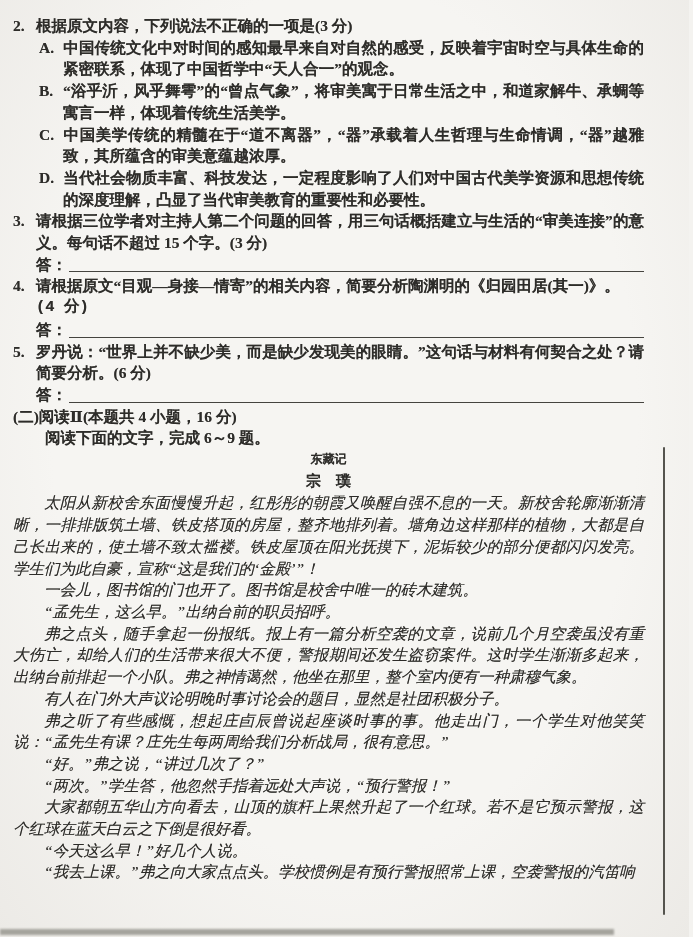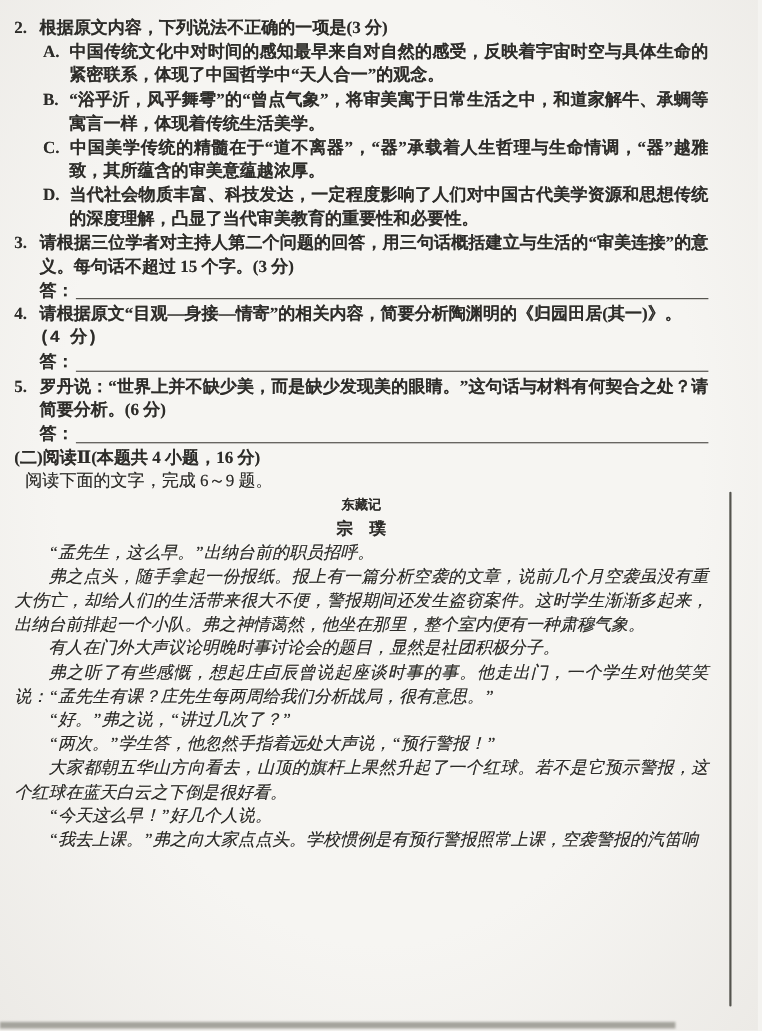--- a/index.html
+++ b/index.html
@@ -18,21 +18,21 @@
   }
   .qhead { font-weight:700; padding-left:23px; text-indent:-23px; text-align:justify; }
   .qnum { display:inline-block; width:23px; text-indent:0; }
   .opt { font-weight:700; margin-left:26px; padding-left:24px; text-indent:-24px; text-align:justify; }
   .optlabel { display:inline-block; width:24px; text-indent:0; }
   .score-line { font-weight:700; margin-left:23px;font-family:Liberation Mono, monospace; }
   .answer-row { margin-left:23px; display:flex; align-items:flex-end; }
   .anslabel { font-weight:700; white-space:nowrap; }
   .ansline { flex:1; border-bottom:1.7px solid #45443f; margin-bottom:3px; margin-left:2px; }
   .sec-head { font-weight:700; }
-  .sec-instr { font-weight:400; margin-left:10px; }
+  .sec-instr { font-weight:700; margin-left:32px; }
   .p-title { text-align:center; font-weight:700; font-size:12px; }
   .p-author { text-align:center; font-weight:700; font-size:15px; }
   .passage p {
     margin:0; text-indent:2em; text-align:justify;
     font-style:italic; font-weight:400;
   }
   .u { text-decoration:underline; text-underline-offset:3px; text-decoration-thickness:1.2px; }
   .scan-line { position:absolute; left:663px; top:447px; width:2px; height:468px; background:#55544e; border-radius:1px; }
   .scan-bar { position:absolute; left:0; top:929px; width:614px; height:6px; background:#a5a49d; filter:blur(1px); }
 </style>
@@ -74,20 +74,22 @@
       </div>
   </div>
 
   <div class="sec-head">(二)阅读Ⅱ(本题共 4 小题，16 分)</div>
   <div class="sec-instr">阅读下面的文字，完成 6～9 题。</div>
 
   <div class="p-title">东藏记</div>
   <div class="p-author">宗　璞</div>
 
   <div class="passage">
+    <p>太阳从新校舍东面慢慢升起，红彤彤的朝霞又唤醒自强不息的一天。新校舍轮廓渐渐清晰，一排排版筑土墙、铁皮搭顶的房屋，整齐地排列着。墙角边这样那样的植物，大都是自己长出来的，使土墙不致太褴褛。铁皮屋顶在阳光抚摸下，泥垢较少的部分便都闪闪发亮。学生们为此自豪，宣称“这是我们的‘金殿’”！</p>
+    <p>一会儿，图书馆的门也开了。图书馆是校舍中唯一的砖木建筑。</p>
     <p>“孟先生，这么早。”出纳台前的职员招呼。</p>
     <p>弗之点头，随手拿起一份报纸。报上有一篇分析空袭的文章，说前几个月空袭虽没有重大伤亡，却给人们的生活带来很大不便，警报期间还发生盗窃案件。这时学生渐渐多起来，出纳台前排起一个小队。弗之神情蔼然，他坐在那里，整个室内便有一种肃穆气象。</p>
     <p>有人在门外大声议论明晚时事讨论会的题目，显然是社团积极分子。</p>
     <p>弗之听了有些感慨，想起庄卣辰曾说起座谈时事的事。他走出门，一个学生对他笑笑说：“孟先生有课？庄先生每两周给我们分析战局，很有意思。”</p>
     <p>“好。”弗之说，“讲过几次了？”</p>
     <p>“两次。”学生答，他忽然手指着远处大声说，“预行警报！”</p>
     <p>大家都朝五华山方向看去，山顶的旗杆上果然升起了一个红球。若不是它预示警报，这个红球在蓝天白云之下倒是很好看。</p>
     <p>“今天这么早！”好几个人说。</p>
     <p>“我去上课。”弗之向大家点点头。学校惯例是有预行警报照常上课，空袭警报的汽笛响</p>
   </div>

